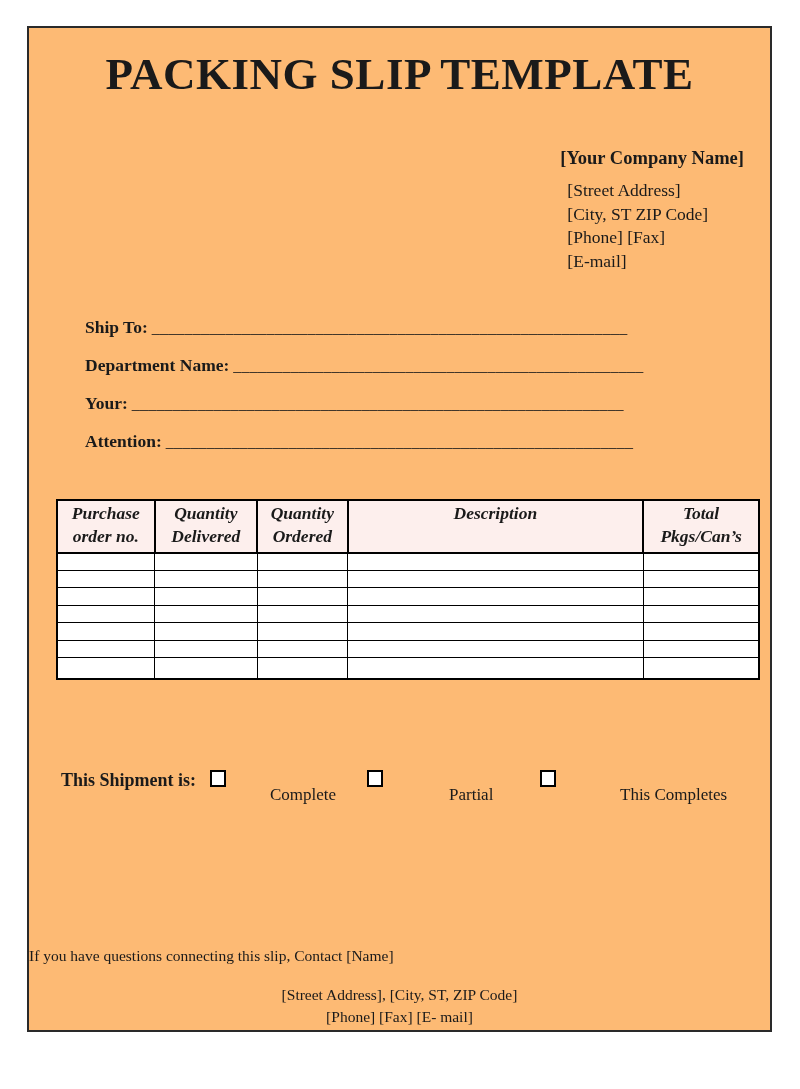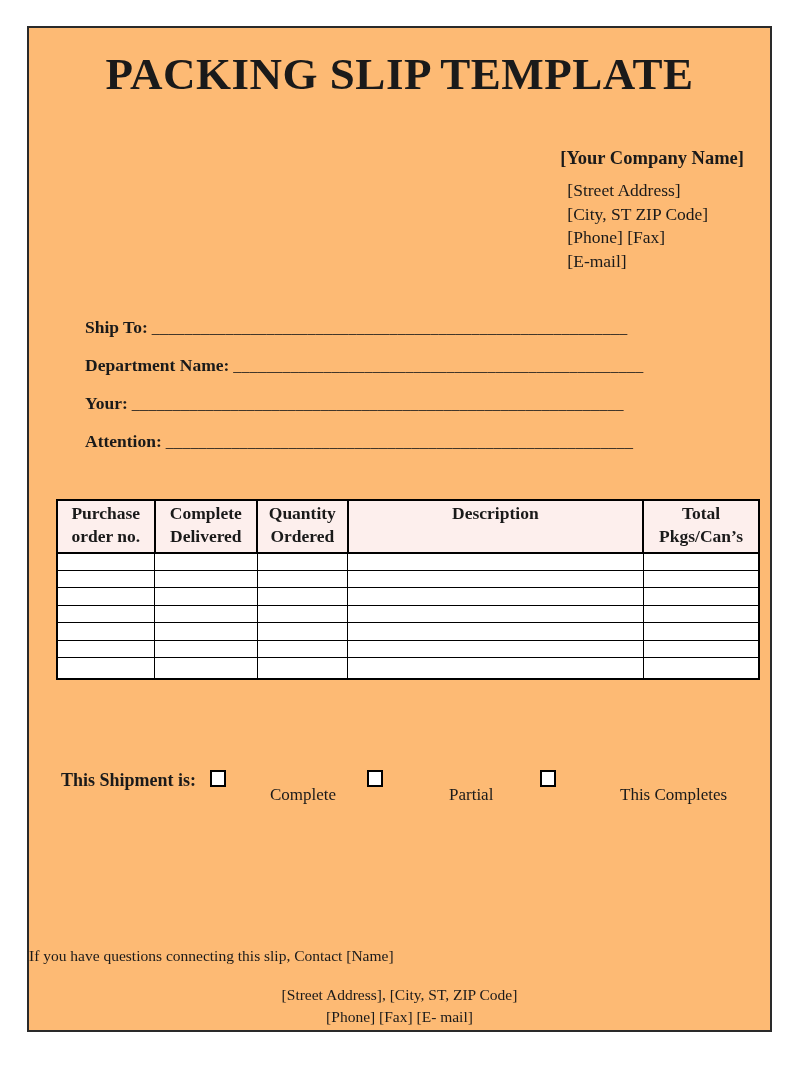--- a/index.html
+++ b/index.html
@@ -71,20 +71,21 @@
   .slip-table th {
     border: 2px solid #000;
     background: #fdefed;
     font-size: 17.5px;
     font-weight: bold;
     text-align: center;
     vertical-align: top;
     padding: 1px 2px 4px 2px;
     line-height: 1.3;
     height: 48px;
+    font-style: italic;
   }
   .slip-table td {
     border: 1.6px solid #000;
     height: 17.5px;
     padding: 0;
     background: #fff;
   }
   .slip-table { border: 2px solid #000; }
   .slip-table tbody tr:last-child td { height: 21px; border-bottom: 2.5px solid #000; }
   .slip-table tbody tr:first-child td { border-top: 2px solid #000; }
@@ -170,21 +171,21 @@
     <colgroup>
       <col style="width:13.9%">
       <col style="width:14.6%">
       <col style="width:12.9%">
       <col style="width:42.1%">
       <col style="width:16.5%">
     </colgroup>
     <thead>
       <tr>
         <th>Purchase order no.</th>
-        <th>Complete Delivered</th>
+        <th>Quantity Delivered</th>
         <th>Quantity Ordered</th>
         <th>Description</th>
         <th>Total Pkgs/Can’s</th>
       </tr>
     </thead>
     <tbody>
         <tr>
           <td></td>
           <td></td>
           <td></td>

